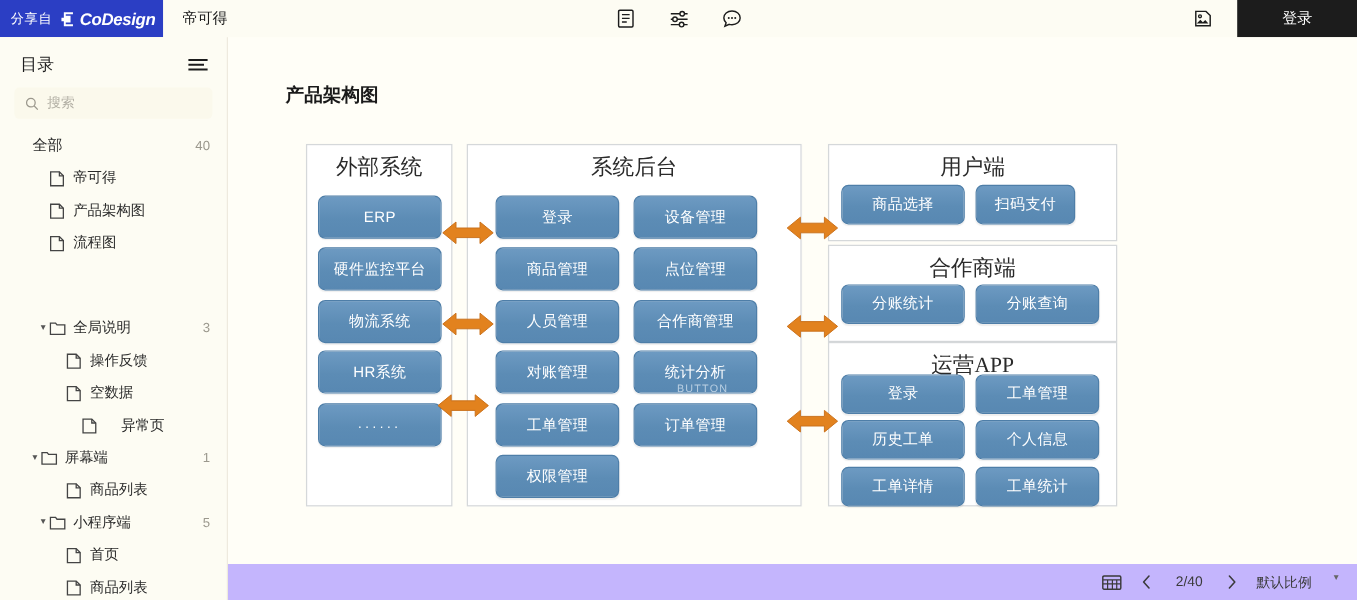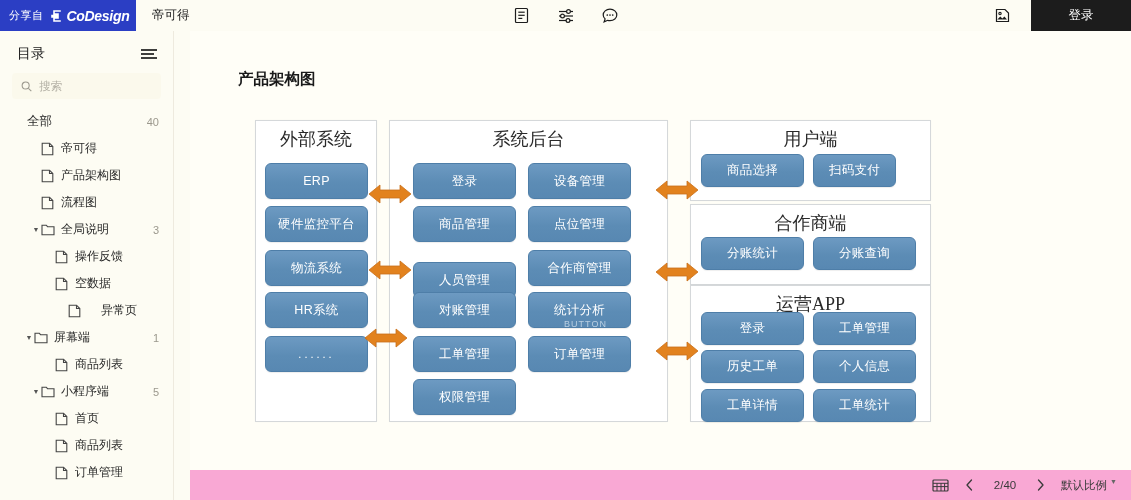--- a/index.html
+++ b/index.html
@@ -58,21 +58,21 @@
     width: 100px; height: 31px;
     background: #1c1c1c; color: #ffffff;
     font-size: 12.5px;
     display: flex; align-items: center; justify-content: center;
     cursor: pointer; border: none;
   }
 
   
   .sidebar {
     position: absolute; top: 31px; left: 0;
-    width: 174px; height: 469px;
+    width: 190px; height: 469px;
     background: #fdfcf3;
     border-right: 1px solid #eeeade;
     overflow: hidden;
   }
   .sidebar-head {
     display: flex; align-items: center; justify-content: space-between;
     padding: 14px 15px 8px 17px;
   }
   .sidebar-title { font-size: 14px; color: #1c1c1c; font-weight: 500; }
   .menu-icon { cursor: pointer; display: block; }
@@ -157,28 +157,28 @@
     position: absolute;
     font-size: 9px; color: #b9cfe2; letter-spacing: 1px;
     white-space: nowrap;
   }
   .arrow { position: absolute; }
 
   
   .bottombar {
     position: absolute; left: 190px; bottom: 0;
     width: 941px; height: 30px;
-    background: #f9a8d4;
+    background: #c4b5fd;
     display: flex; align-items: center; justify-content: flex-end;
     gap: 14px; padding-right: 14px;
     font-size: 11.5px; color: #3a3a3a;
   }
   .bb-item { display: flex; align-items: center; cursor: pointer; }
   .page-indicator { min-width: 30px; text-align: center; font-size: 11.5px; }
-  .scale-select { display: flex; align-items: flex-start; gap: 3px; cursor: pointer; }
+  .scale-select { display: flex; align-items: flex-start; gap: 17px; cursor: pointer; }
   .caret-down { font-size: 7px; color: #666; }
 </style>
 </head>
 <body>
 
 <div class="header">
   <div class="brand">
     <span class="brand-share">分享自</span>
     <span class="brand-logo-wrap">
       <svg class="brand-mark" width="14" height="14" viewBox="0 0 14 14">
@@ -277,21 +277,21 @@
       <div class="tree-row" style="padding-left: 31px;">
         <span class="tree-caret"></span>
         <span class="tree-ico">
           <svg width="13" height="14" viewBox="0 0 13 14">
             <path d="M1.2 1.2h7.3l3.3 3.3v8.3H1.2z" fill="none" stroke="#444" stroke-width="1.1"></path>
             <path d="M8.5 1.2v3.3h3.3" fill="none" stroke="#444" stroke-width="1.1"></path>
           </svg>
         </span>
         <span class="tree-label">流程图</span>
       </div>
-      <div class="tree-row" style="padding-left: 31px;">
+      <div class="tree-row" style="padding-left: 31px; margin-top: 44px;">
         <span class="tree-caret">▼</span>
         <span class="tree-ico">
           <svg width="14" height="13" viewBox="0 0 14 13">
             <path d="M1 2.2h4.3l1.2 1.5H13v8H1z" fill="none" stroke="#444" stroke-width="1.1"></path>
           </svg>
         </span>
         <span class="tree-label">全局说明</span>
         <span class="tree-count">3</span>
       </div>
       <div class="tree-row" style="padding-left: 45px;">
@@ -396,21 +396,21 @@
       <div class="node" style="left: 75px; top: 175px; width: 103px; height: 36px;">硬件监控平台</div>
       <div class="node" style="left: 75px; top: 219px; width: 103px; height: 36px;">物流系统</div>
       <div class="node" style="left: 75px; top: 261px; width: 103px; height: 36px;">HR系统</div>
       <div class="node small-label" style="left: 75px; top: 305px; width: 103px; height: 36px;">......</div>
       <div class="panel" style="left: 199px; top: 89px; width: 279px; height: 302px;"></div>
       <div class="panel-title" style="left: 199px; width: 279px; top: 96px;">系统后台</div>
       <div class="node" style="left: 223px; top: 132px; width: 103px; height: 36px;">登录</div>
       <div class="node" style="left: 338px; top: 132px; width: 103px; height: 36px;">设备管理</div>
       <div class="node" style="left: 223px; top: 175px; width: 103px; height: 36px;">商品管理</div>
       <div class="node" style="left: 338px; top: 175px; width: 103px; height: 36px;">点位管理</div>
-      <div class="node" style="left: 223px; top: 219px; width: 103px; height: 36px; margin-top: 12px;">人员管理</div>
+      <div class="node" style="left: 223px; top: 219px; width: 103px; height: 36px;">人员管理</div>
       <div class="node" style="left: 338px; top: 219px; width: 103px; height: 36px;">合作商管理</div>
       <div class="node" style="left: 223px; top: 261px; width: 103px; height: 36px;">对账管理</div>
       <div class="node" style="left: 338px; top: 261px; width: 103px; height: 36px; font-family: Liberation Serif, serif;">统计分析</div>
       <div class="ghost-label" style="left: 344px; top: 288px; width: 103px; text-align: center;">BUTTON</div>
       <div class="node" style="left: 223px; top: 305px; width: 103px; height: 36px;">工单管理</div>
       <div class="node" style="left: 338px; top: 305px; width: 103px; height: 36px;">订单管理</div>
       <div class="node" style="left: 223px; top: 348px; width: 103px; height: 36px;">权限管理</div>
       <div class="panel" style="left: 500px; top: 89px; width: 241px; height: 81px;"></div>
       <div class="panel-title" style="left: 500px; width: 241px; top: 96px;">用户端</div>
       <div class="node" style="left: 511px; top: 123px; width: 103px; height: 33px;">商品选择</div>

